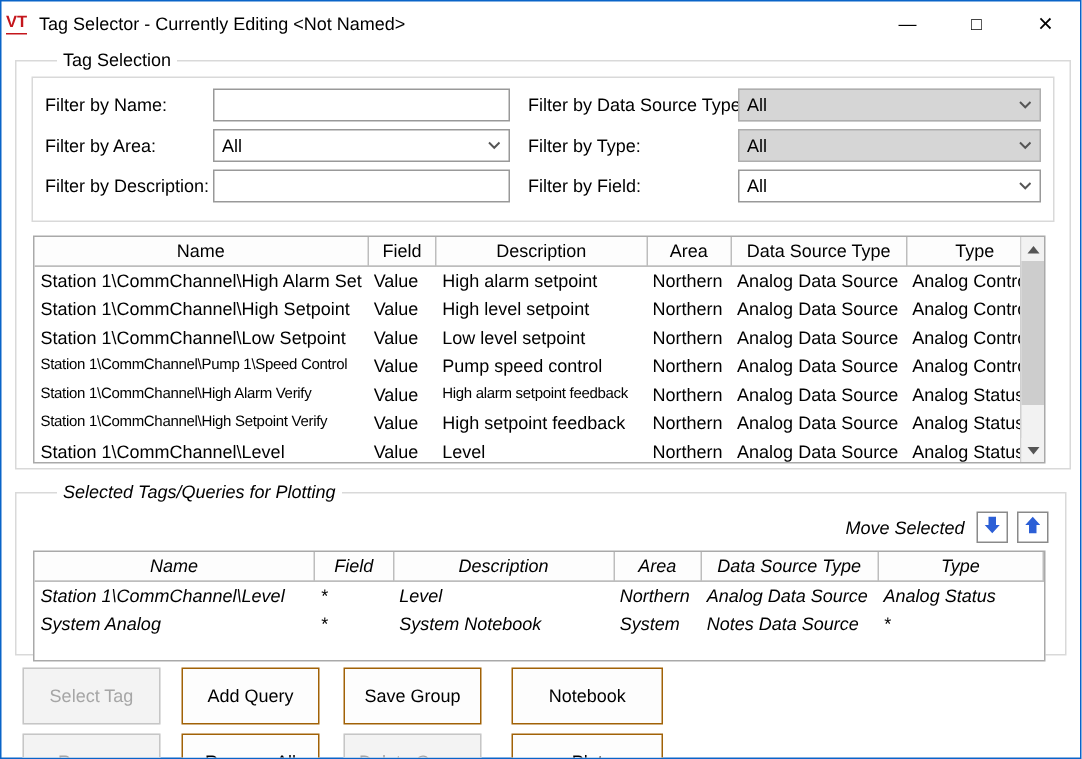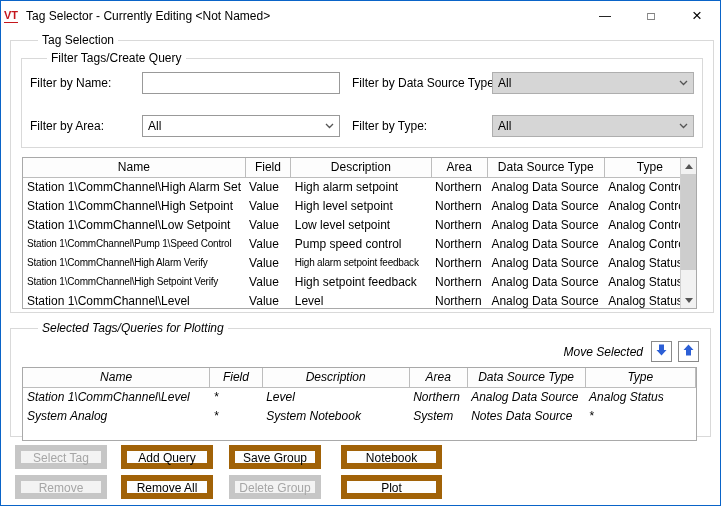--- a/index.html
+++ b/index.html
@@ -33,21 +33,21 @@
   .content { padding: 2px 9px 0 9px; }
   fieldset { border: 1px solid #d9d9d9; padding: 4px 10px 8px 10px; }
   legend { padding: 0 4px; margin-left: 17px; font-size: 12px; }
   .fs-outer { height: 280px; }
   .fs-filter { height: 97px; margin: 0 0 9px 0; padding: 2px 8px 6px 8px; }
   .fs-selected { height: 116px; margin-top: 8px; padding: 0 10px 8px 10px; font-style: italic; }
   
   .filter-grid {
     display: grid;
     grid-template-columns: 112px 198px 152px 202px;
-    row-gap: 21px; align-items: center; padding-top: 5px;
+    row-gap: 5px; align-items: center; padding-top: 5px;
   }
   .flabel { white-space: nowrap; }
   .flabel.col2 { padding-left: 12px; }
   .txt-input {
     width: 198px; height: 22px; border: 1px solid #999; background: #fff;
     font: inherit; padding: 0 4px;
   }
   .dropdown {
     height: 22px; border: 1px solid #999; background: #fff;
     display: flex; align-items: center; padding: 0 5px; cursor: default;
@@ -94,21 +94,21 @@
   .move-btn {
     width: 21px; height: 21px; margin-left: 6px;
     border: 1px solid #8a8a8a; background: #fff;
     display: flex; align-items: center; justify-content: center; cursor: default;
   }
   .move-label { margin-right: 2px; }
   
   .actions { margin: 8px 0 0 5px; }
   .arow { display: flex; margin-bottom: 6px; }
   .abtn {
-    height: 24px; background: #fdfdfd; border: 6px solid #a16207;
+    height: 38px; background: #fdfdfd; border: 1px solid #a16207;
     font: inherit; color: #000; cursor: default;
   }
   .abtn.w1 { width: 92px; margin-right: 14px; }
   .abtn.w2 { width: 92px; margin-right: 16px; }
   .abtn.w3 { width: 92px; margin-right: 20px; }
   .abtn.w4 { width: 101px; }
   .abtn.disabled { color: #a6a6a6; border-color: #c6c6c6; background: #f3f3f3; }
 </style>
 </head>
 <body>
@@ -124,21 +124,20 @@
       <div class="win-btn close">×</div>
     </div>
   </div>
 
   <div class="content">
 
     <fieldset class="fs-outer">
       <legend>Tag Selection</legend>
 
       <fieldset class="fs-filter">
-        <legend>Filter Tags/Create Query</legend>
         <div class="filter-grid">
 
           <label class="flabel">Filter by Name:</label>
           <input class="txt-input" type="text" value="" style="">
           <label class="flabel col2">Filter by Data Source Type:</label>
           <div class="dropdown gray">
             <span>All</span>
             <span class="chev">
                 <svg width="9" height="6" viewBox="0 0 9 6">
                   <polyline points="1,1 4.5,4.5 8,1" fill="none" stroke="#555" stroke-width="1.3"></polyline>

